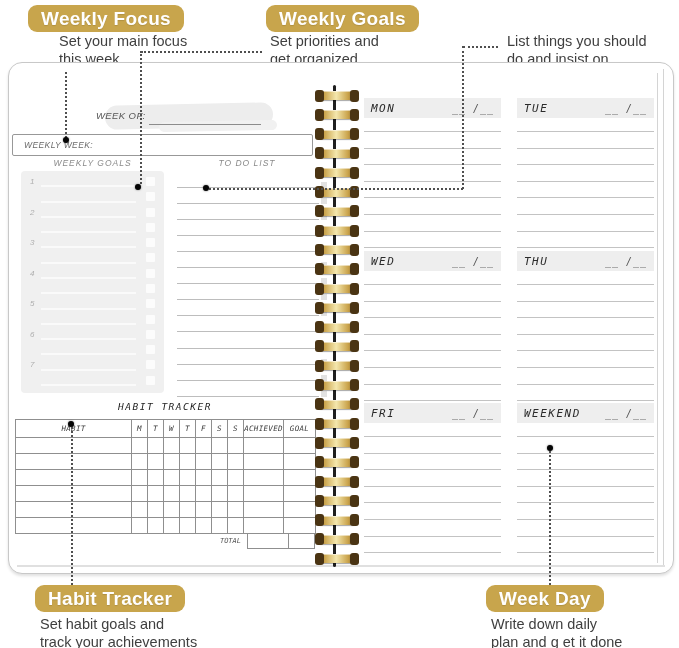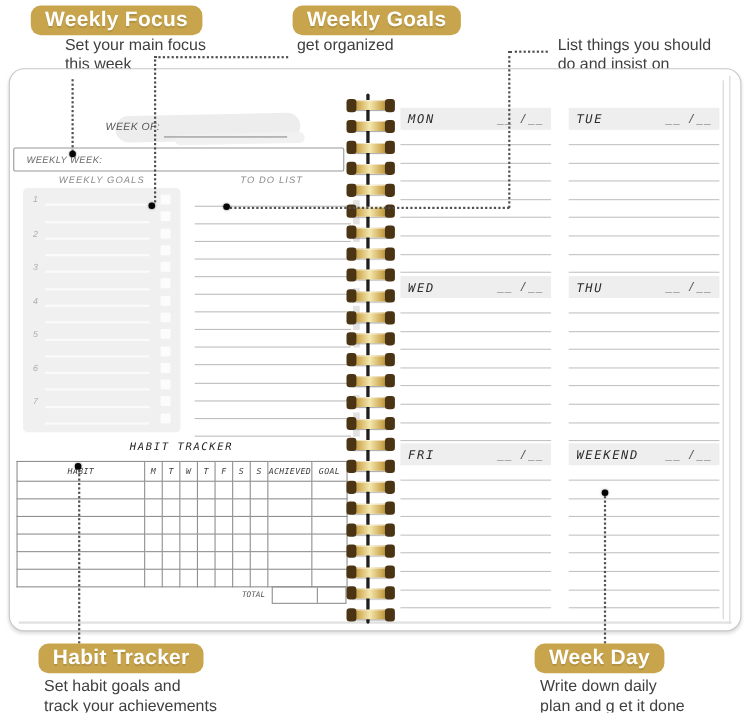--- a/index.html
+++ b/index.html
@@ -84,20 +84,21 @@
 <div class="canvas">
 
   <div class="badge" style="left: 28px; top: 5px; background: rgb(200, 165, 76);">Weekly Focus</div>
   <div class="desc" style="left:33px;top:33px;margin-left:26px;">
     <div>Set your main focus</div>
     <div>this week</div>
   </div>
 
   <div class="badge" style="left: 266px; top: 5px; background: rgb(200, 165, 76);">Weekly Goals</div>
   <div class="desc" style="left:270px;top:33px;">
+    <div>Set priorities and</div>
     <div>get organized</div>
   </div>
 
   <div class="desc" style="left:507px;top:33px;">
     <div>List things you should</div>
     <div>do and insist on</div>
   </div>
 
   <div class="notebook">
 

